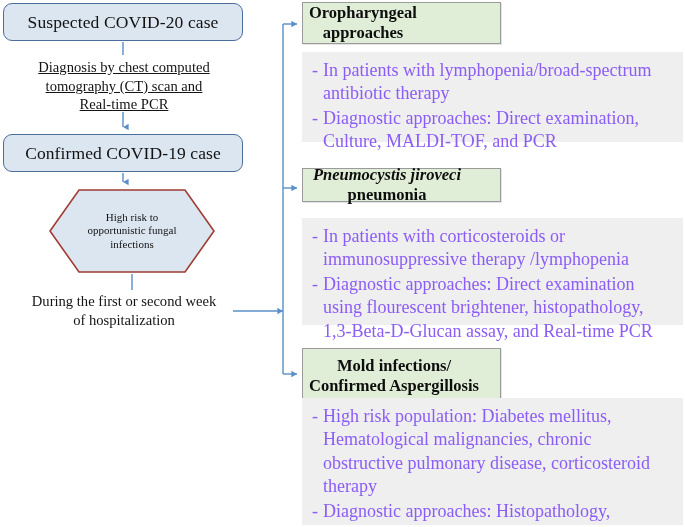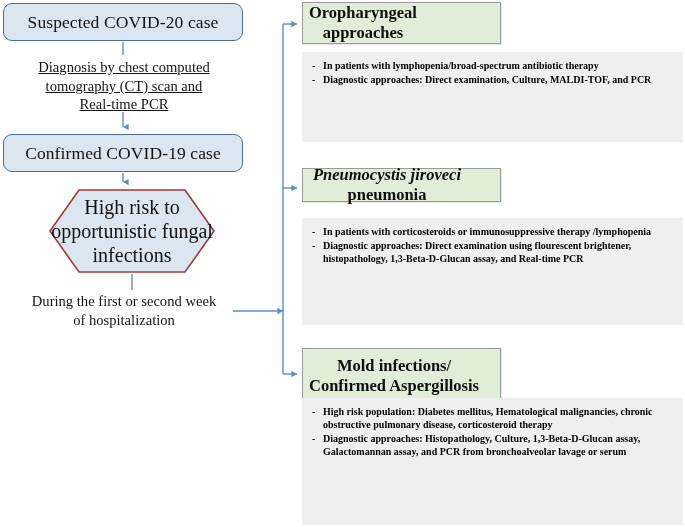--- a/index.html
+++ b/index.html
@@ -77,21 +77,21 @@
   }
   #hexagon-wrap svg { display: block; }
   #hexagon-text {
     position: absolute;
     left: 0; top: 0;
     width: 168px; height: 86px;
     display: flex;
     align-items: center;
     justify-content: center;
     text-align: center;
-    font-size: 20px;
+    font-size: 11px;
     line-height: 1.2;
     color: #121212;
   }
 
   
   .green-head {
     position: absolute;
     box-sizing: border-box;
     background: #e0eed8;
     border: 1px solid #9a9a9a;
@@ -111,24 +111,23 @@
   }
   #head-1 { left: 302px; top: 2px;   width: 199px; height: 42px; }
   #head-2 { left: 302px; top: 168px; width: 199px; height: 34px; padding-left: 10px; }
   #head-3 { left: 302px; top: 348px; width: 199px; height: 56px; }
 
   .detail {
     position: absolute;
     box-sizing: border-box;
     background: #efefef;
     padding: 7px 10px 8px 10px;
-    font-size: 10px;
+    font-size: 18px;
     line-height: 1.30;
-    color: #000000;
-    font-weight: bold;
+    color: #8b5cf6;
   }
   #detail-1 { left: 302px; top: 52px;  width: 381px; height: 90px; }
   #detail-2 { left: 302px; top: 218px; width: 381px; height: 107px; }
   #detail-3 { left: 302px; top: 398px; width: 381px; height: 127px; }
 
   .detail ul {
     margin: 0;
     padding: 0;
     list-style: none;
   }

